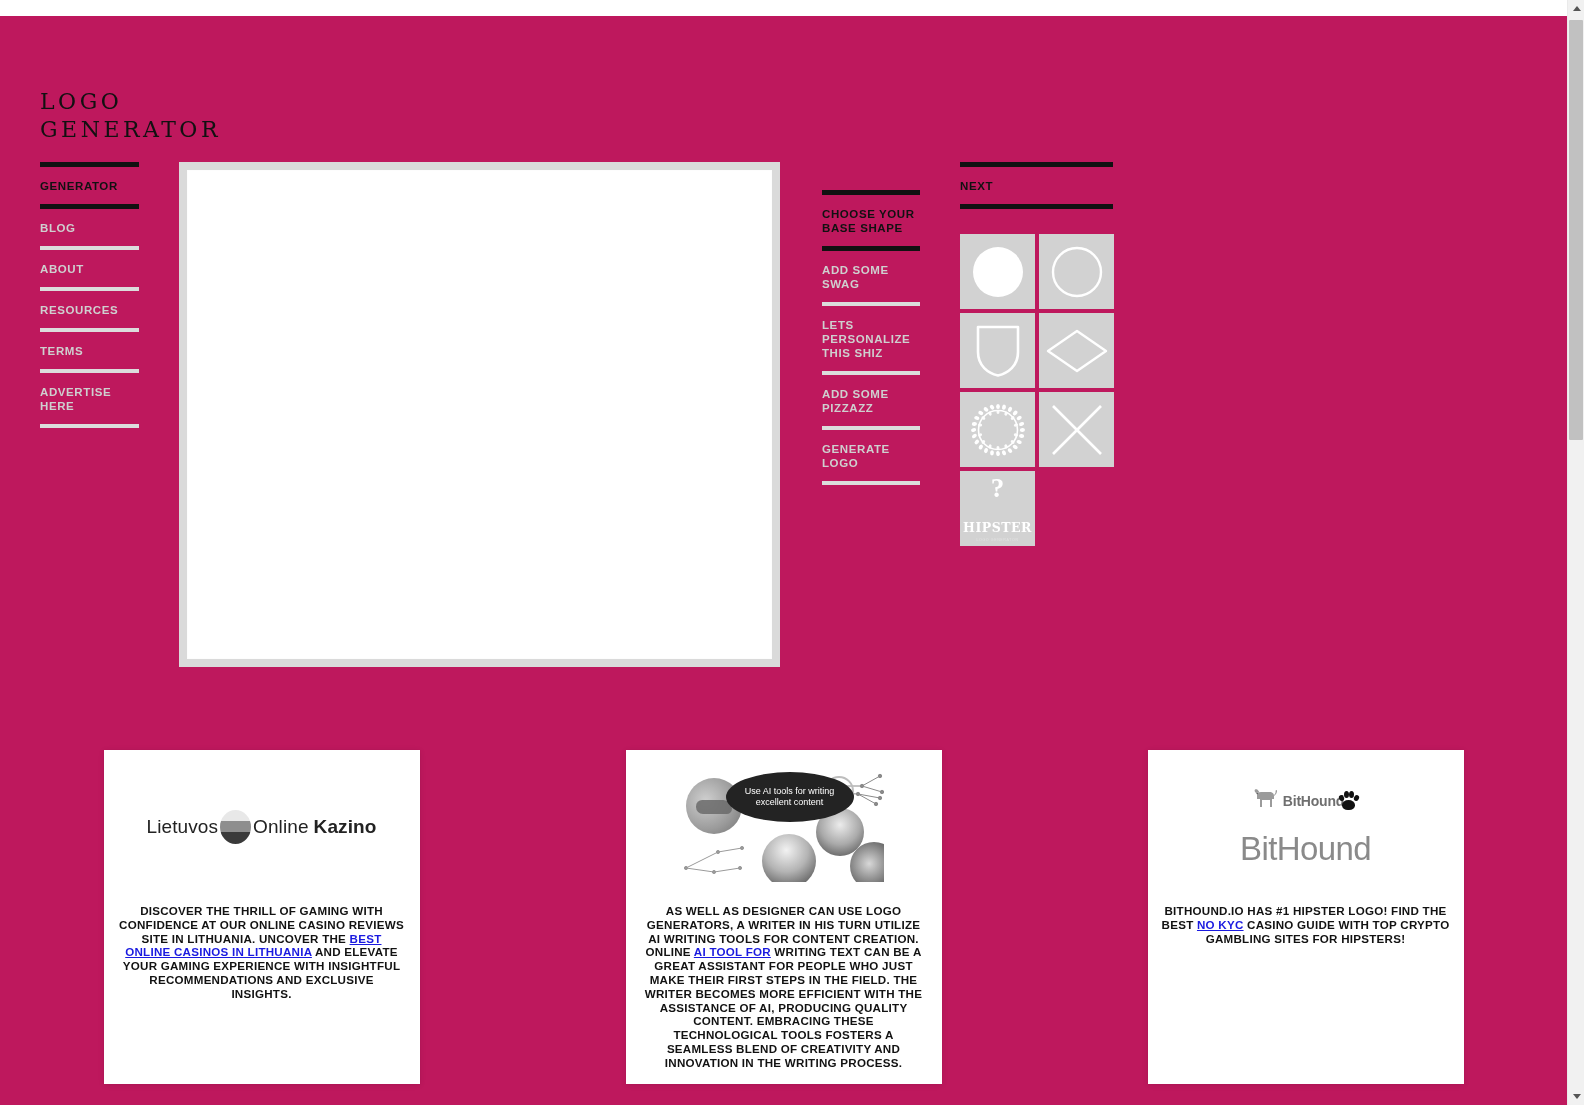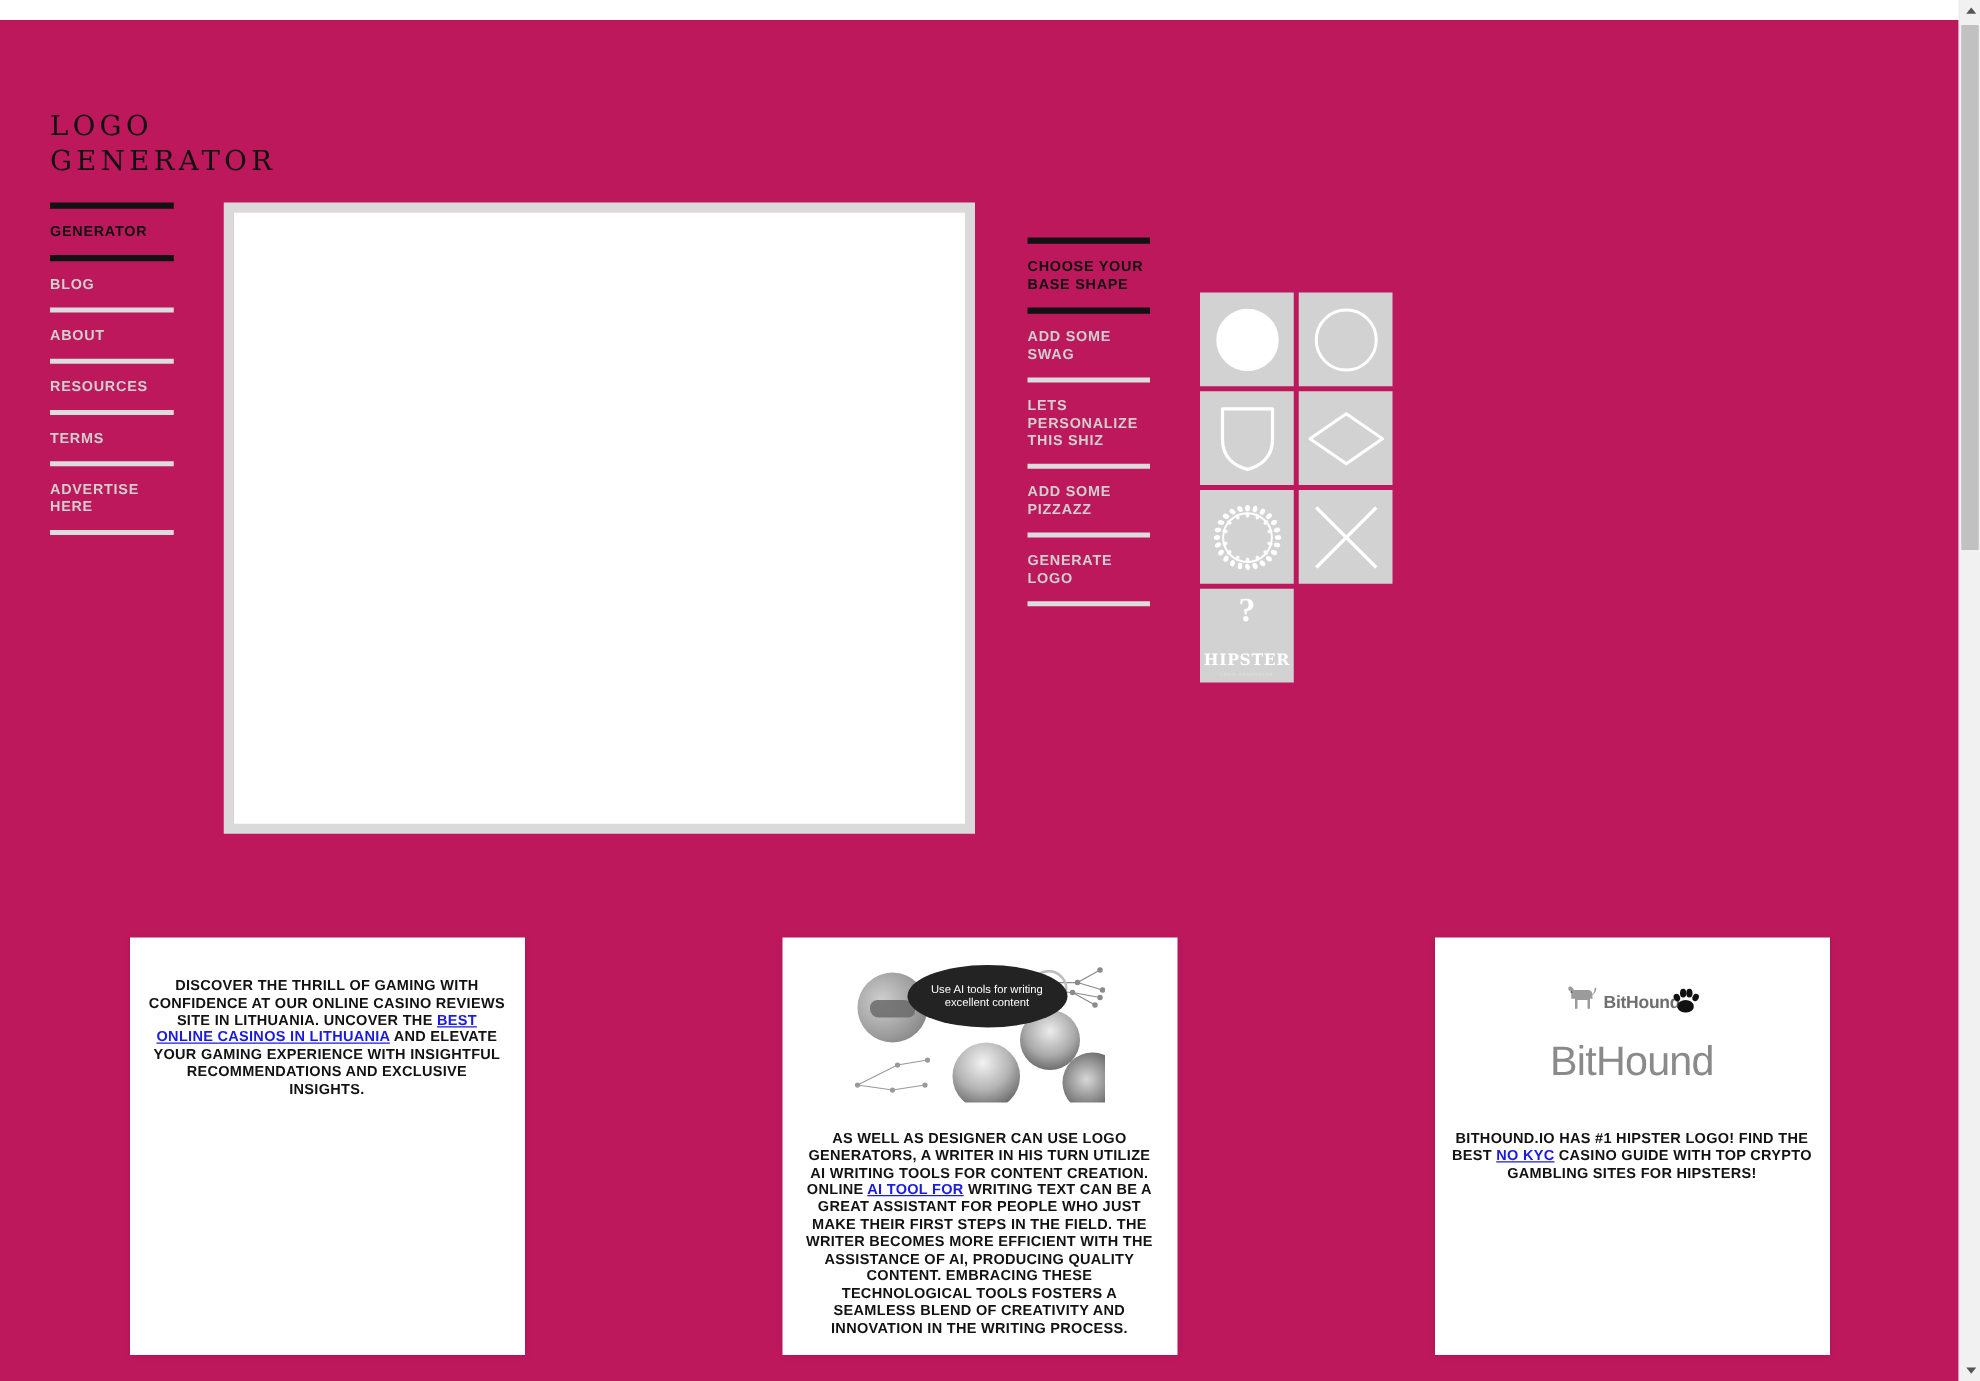--- a/index.html
+++ b/index.html
@@ -400,20 +400,27 @@
       <div class="nav-label">ADD SOME PIZZAZZ</div>
       <div class="rule light"></div>
     </div>
 
     <div class="nav-item muted">
       <div class="nav-label">GENERATE LOGO</div>
       <div class="rule light"></div>
     </div>
   </div>
 
+  <div class="nav-col next">
+    <div class="rule-top"></div>
+    <div class="nav-item active">
+      <div class="nav-label">NEXT</div>
+      <div class="rule"></div>
+    </div>
+  </div>
 
   <div class="shape-grid">
 
     <div class="shape-tile">
       <span>
         <svg width="52" height="52" viewBox="0 0 52 52">
             <circle cx="26" cy="26" r="25" fill="#ffffff"></circle>
           </svg>
       </span>
     </div>
@@ -508,20 +515,28 @@
       <div class="hipster-word">HIPSTER</div>
       <div class="hipster-sub">LOGO GENERATOR</div>
     </div>
   </div>
 
   <div class="partners">
 
     <div class="cards">
 
       <div class="card">
+        <div class="card-media">
+          <div class="kazino-logo">
+            <span>Lietuvos</span>
+            <span class="kazino-dot"></span>
+            <span>Online</span>
+            <span class="bold" style="margin-left:5px">Kazino</span>
+          </div>
+        </div>
         <div class="card-text">
           <span>DISCOVER THE THRILL OF GAMING WITH CONFIDENCE AT OUR ONLINE CASINO REVIEWS SITE IN LITHUANIA. UNCOVER THE </span><a href="#">BEST ONLINE CASINOS IN LITHUANIA</a><span> AND ELEVATE YOUR GAMING EXPERIENCE WITH INSIGHTFUL RECOMMENDATIONS AND EXCLUSIVE INSIGHTS.</span>
         </div>
       </div>
 
       <div class="card">
         <div class="card-media">
           <div class="collage">
             <svg class="lines" width="70" height="60" viewBox="0 0 70 60">
               <g stroke="#8a8a8a" stroke-width="1" fill="#8a8a8a">

